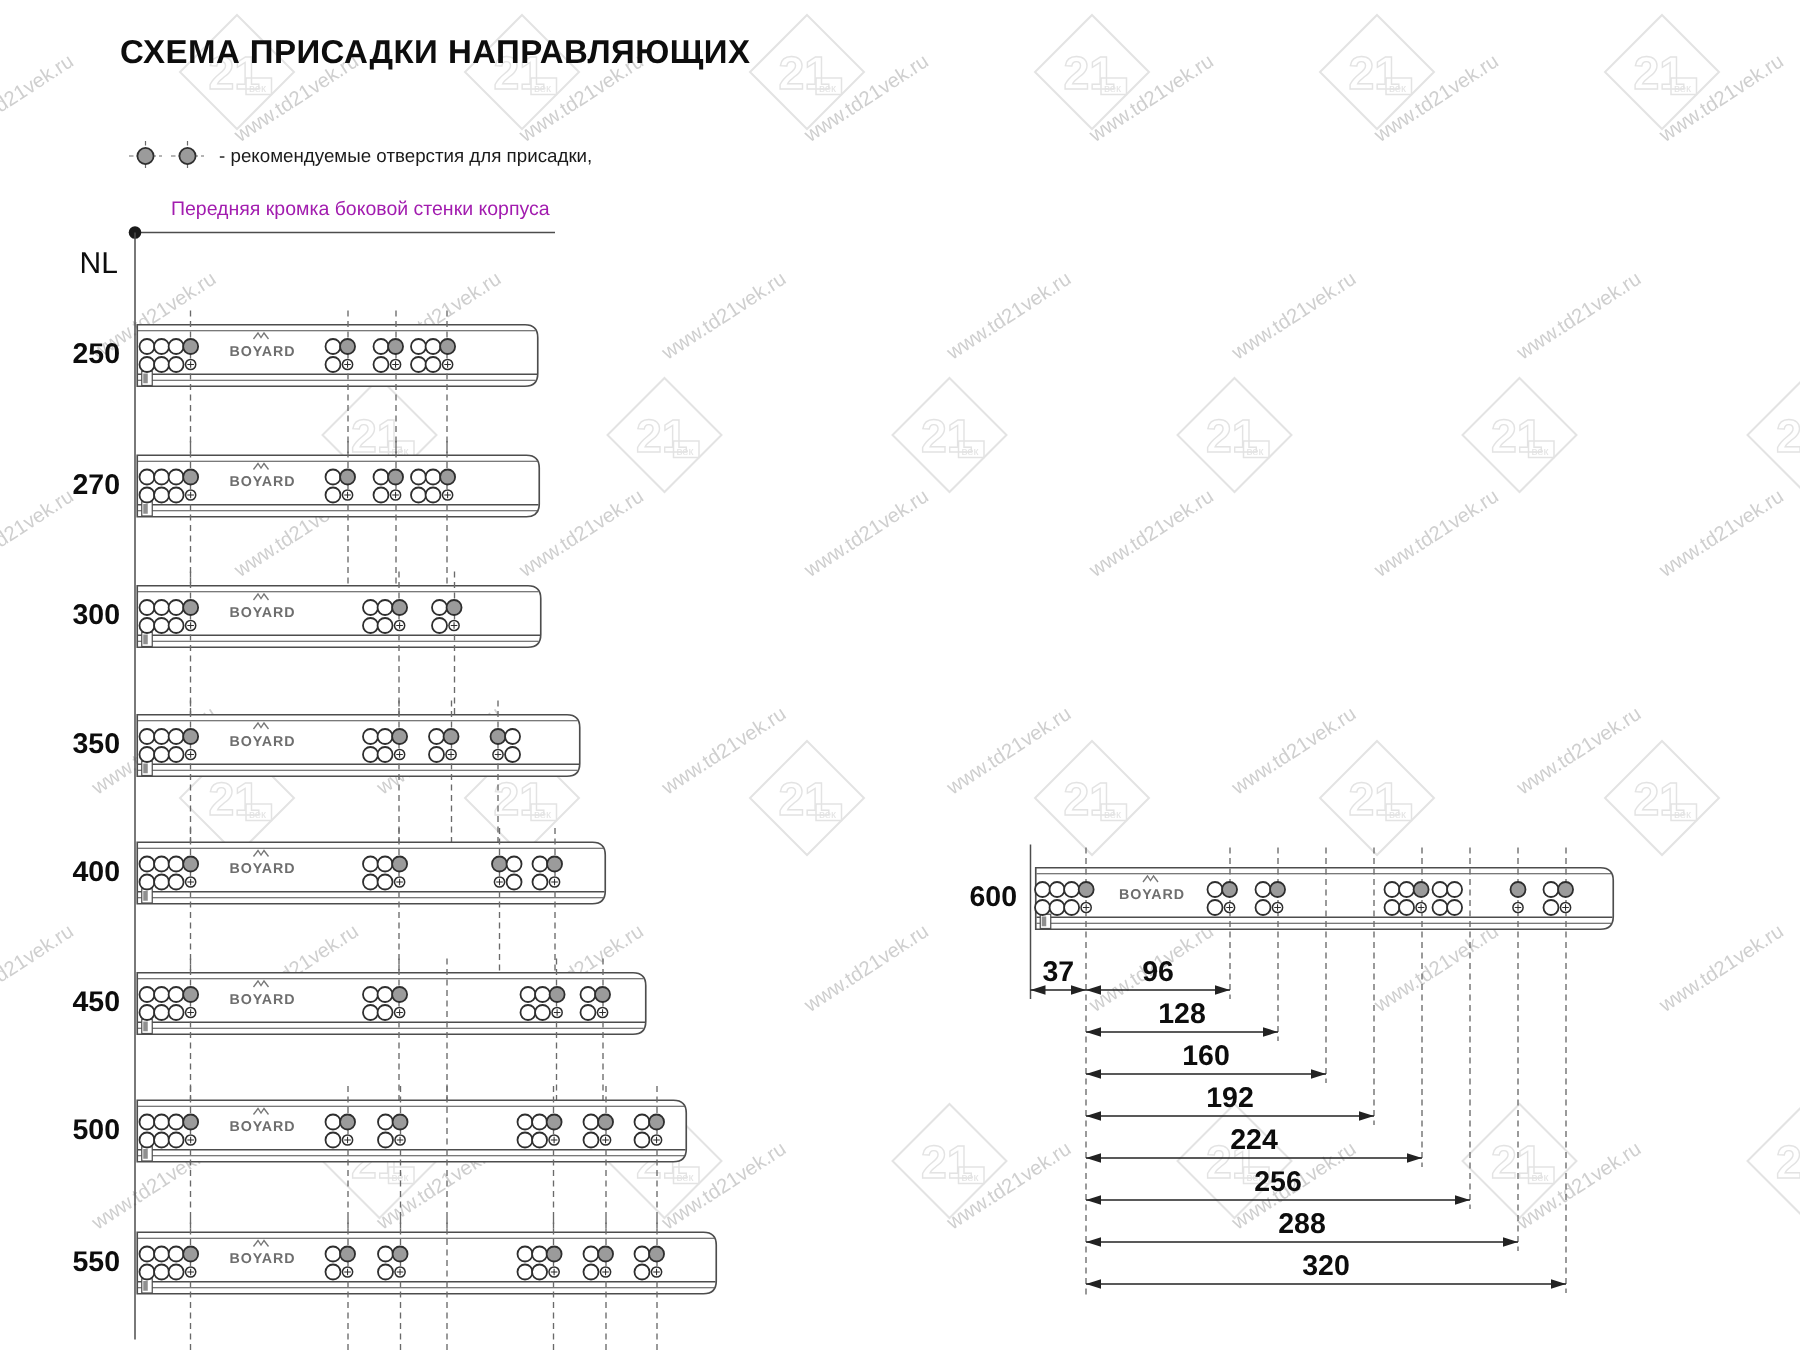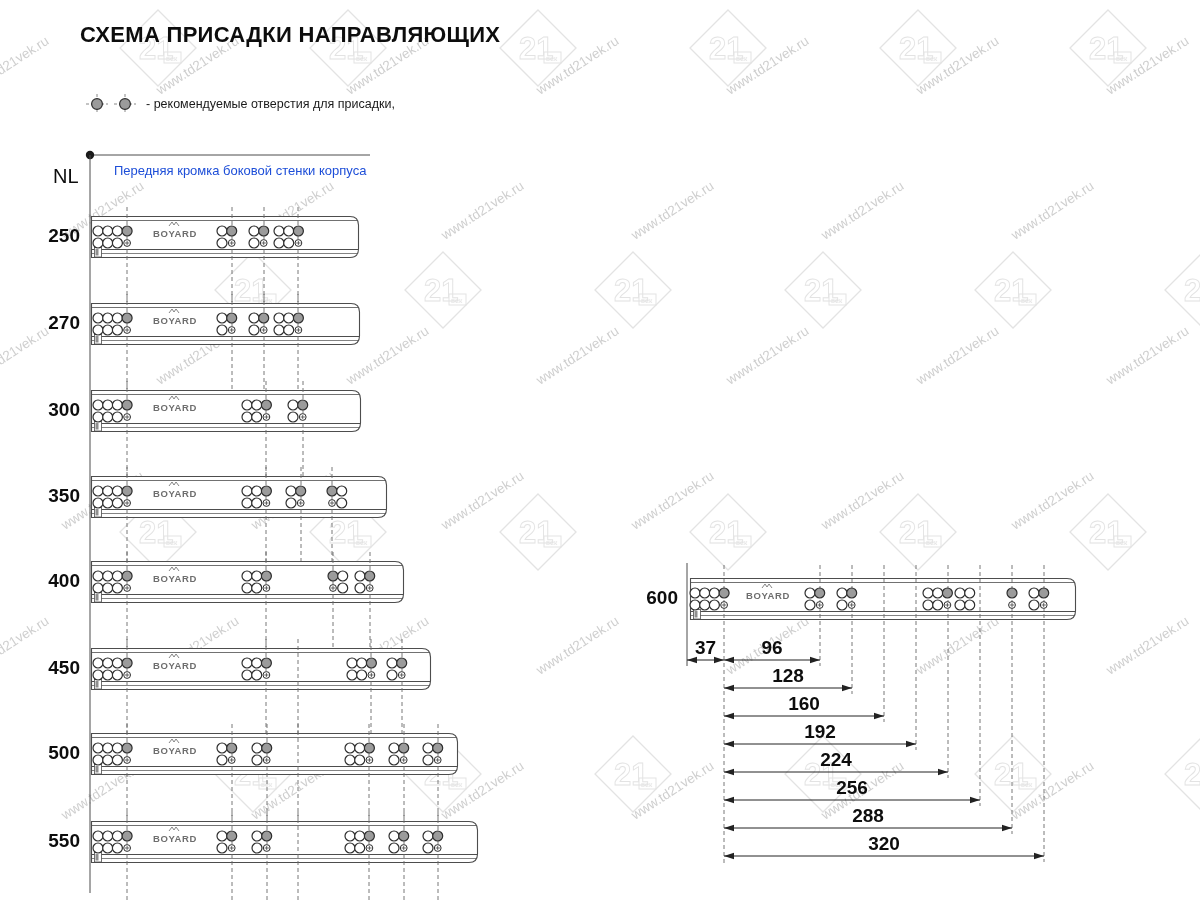--- a/index.html
+++ b/index.html
@@ -5,21 +5,21 @@
   html,body{margin:0;padding:0;background:#ffffff;}
   .canvas{
     position:relative;width:1200px;height:900px;background:#fff;overflow:hidden;
     font-family:"Liberation Sans","DejaVu Sans",sans-serif;color:#111;
   }
   .canvas svg#diagram{position:absolute;left:0;top:0;}
   .abs{position:absolute;white-space:nowrap;}
   .title{left:80px;top:22px;font-size:22px;font-weight:bold;letter-spacing:.3px;color:#0d0d0d;}
   .legend-line1{left:146px;top:97px;font-size:12.5px;color:#1a1a1a;}
   .legend-line2{left:88px;top:113px;font-size:12.5px;color:#1a1a1a;}
-  .front-edge{left:114px;top:131px;font-size:13px;color:#1d4ed8;margin-top:32px;}
+  .front-edge{left:114px;top:131px;font-size:13px;color:#a21caf;}
   .nl{left:53px;top:165px;font-size:20px;font-weight:normal;color:#0d0d0d;}
 </style>
 </head>
 <body>
 
 <div class="canvas">
   <svg id="diagram" width="1200" height="900" viewBox="0 0 1200 900">
       <g>
         <text x="-30" y="95" font-size="13.5" fill="#cfcfcf" transform="rotate(-33 -30 95)">www.td21vek.ru</text>
         <text x="160" y="95" font-size="13.5" fill="#cfcfcf" transform="rotate(-33 160 95)">www.td21vek.ru</text>

